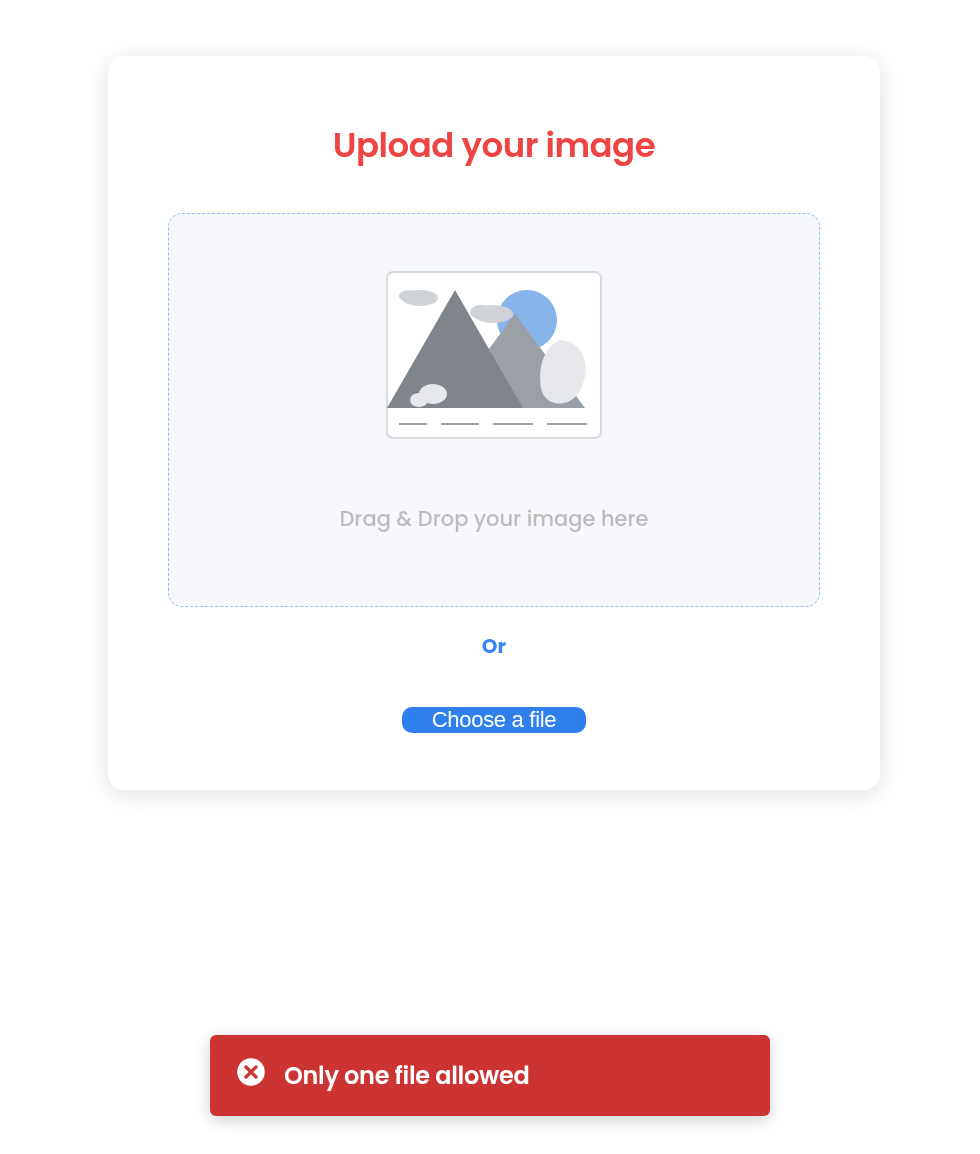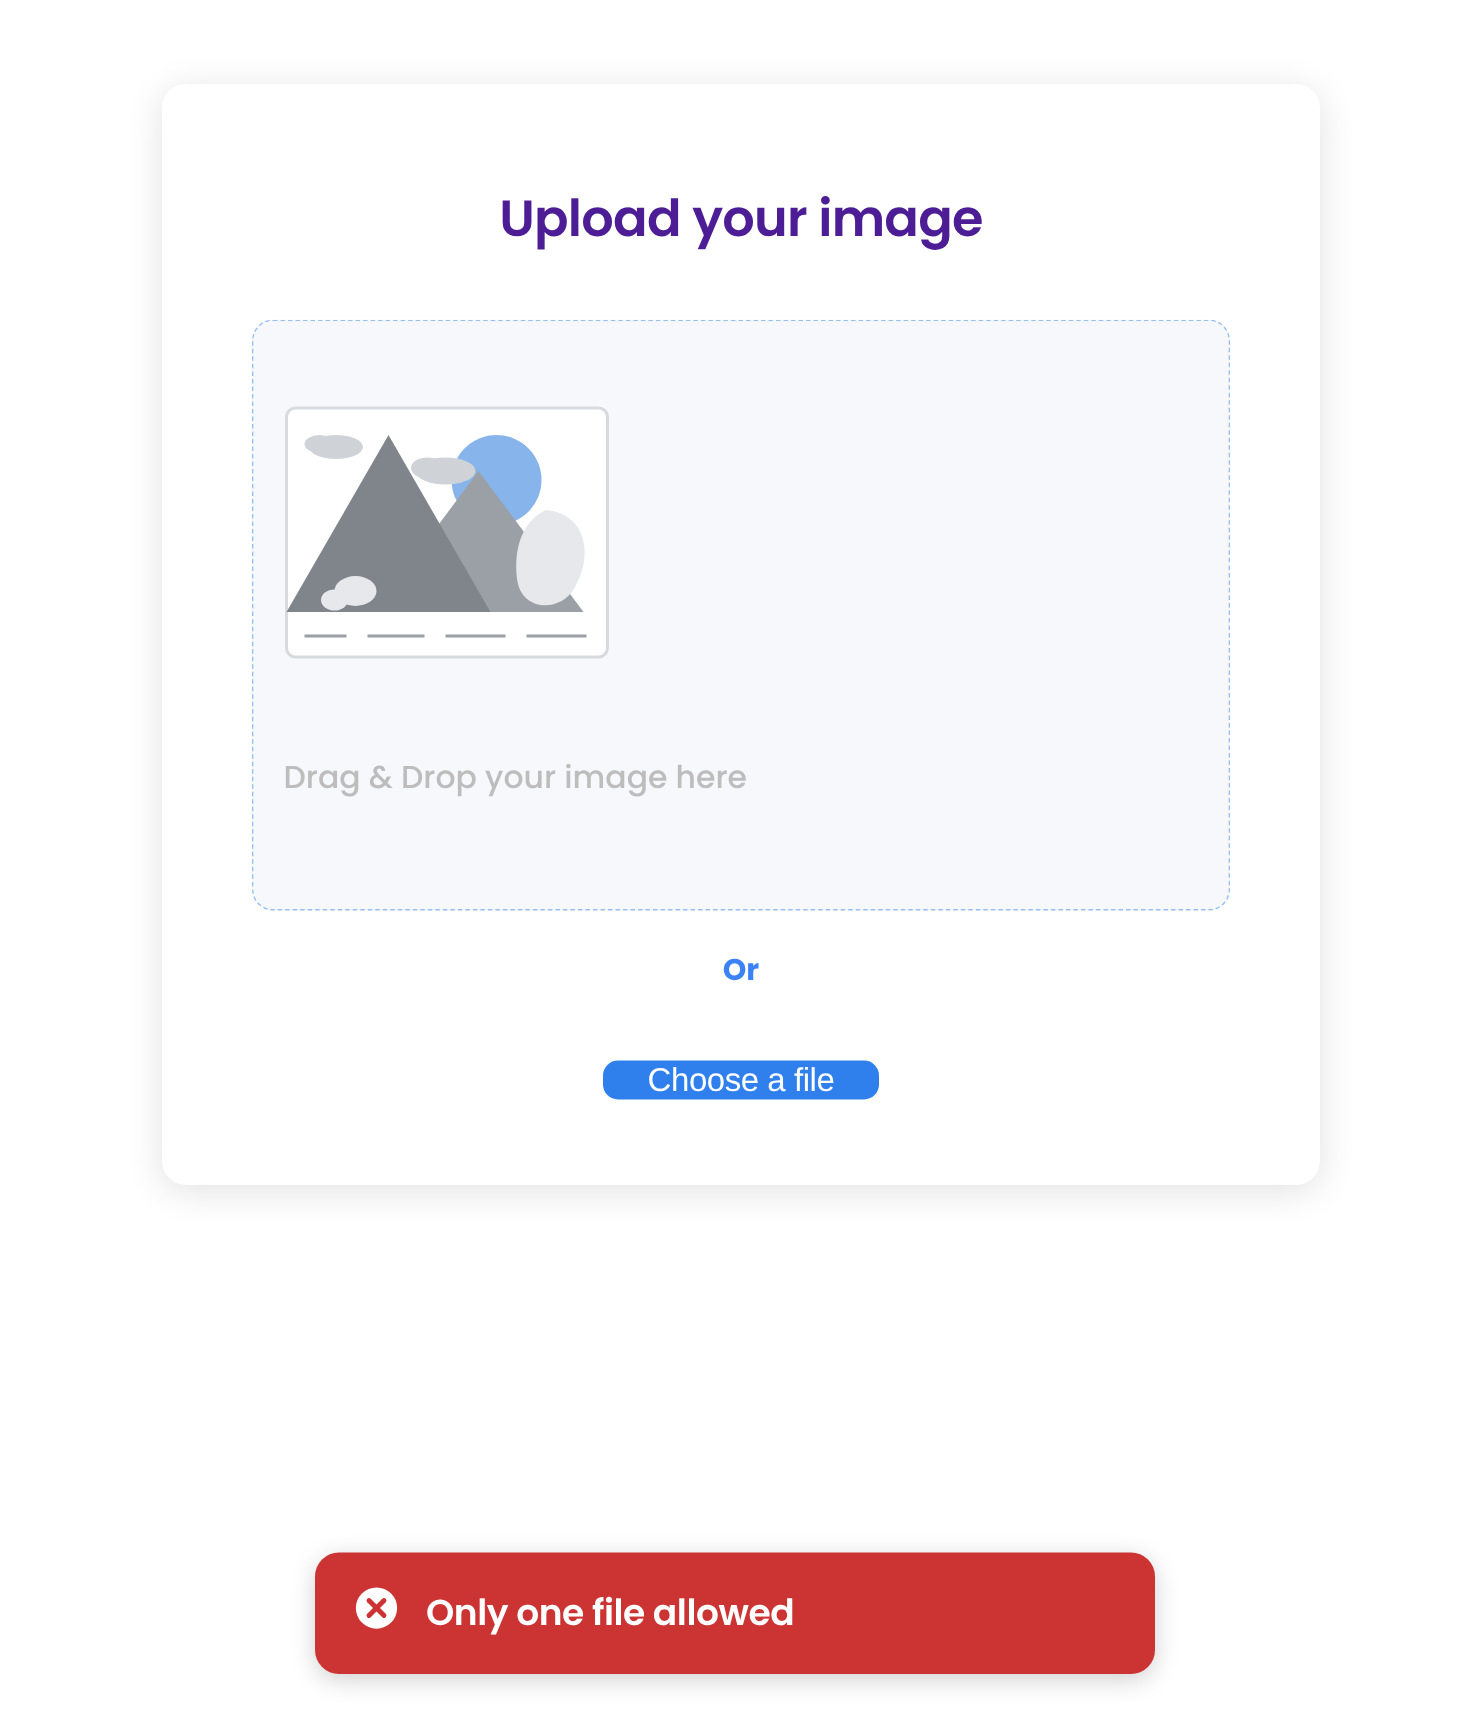--- a/index.html
+++ b/index.html
@@ -25,40 +25,40 @@
       background: #ffffff;
       border-radius: 16px;
       box-shadow: 0 4px 24px rgba(0,0,0,0.12);
       padding: 64px 60px 56px 60px;
       text-align: center;
     }
 
     .upload-title {
       font-size: 34px;
       font-weight: 600;
-      color: #4c1d95;
+      color: #ef4444;
       letter-spacing: -0.5px;
     }
 
     .upload-subtitle {
       font-size: 17px;
       color: #9ea0a5;
       margin-top: 34px;
       font-weight: 500;
     }
 
     .dropzone {
       margin-top: 42px;
       border: 1.5px dashed #97bef4;
       background: #f6f8fb;
       border-radius: 14px;
       padding: 56px 20px 72px 20px;
       display: flex;
       flex-direction: column;
-      align-items: flex-start;
+      align-items: center;
       justify-content: center;
     }
 
     .image-illustration {
       width: 218px;
       height: 170px;
     }
 
     .dropzone-text {
       margin-top: 56px;
@@ -87,21 +87,21 @@
       cursor: pointer;
       letter-spacing: -0.3px;
     }
 
     .toast {
       position: absolute;
       top: 1035px;
       left: 210px;
       width: 560px;
       background: #cc3333;
-      border-radius: 16px;
+      border-radius: 6px;
       box-shadow: 0 4px 16px rgba(0,0,0,0.18);
       display: flex;
       align-items: center;
       padding: 22px 26px;
       color: #ffffff;
       gap: 18px;
     }
 
     .toast-icon {
       width: 30px;

